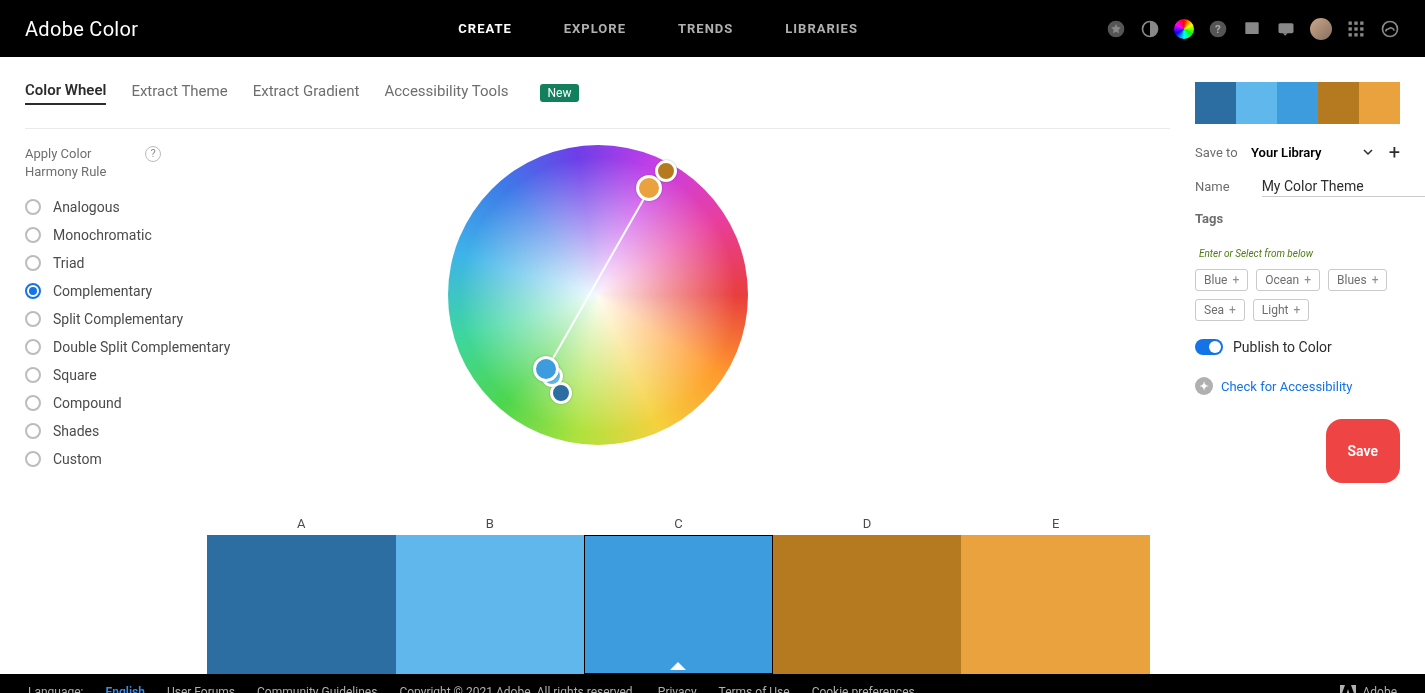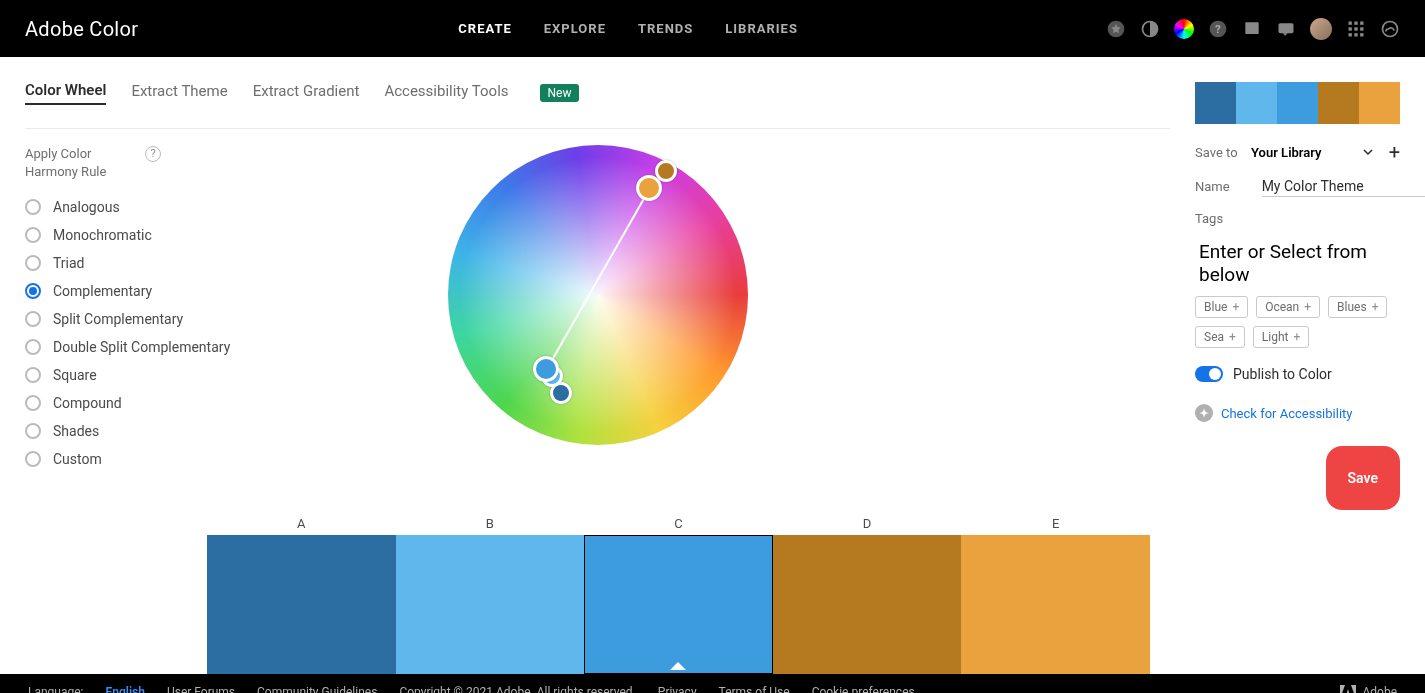--- a/index.html
+++ b/index.html
@@ -1,21 +1,21 @@
 <!DOCTYPE html>
 <html><head>
 <meta charset="utf-8">
 <style>
 * { margin: 0; padding: 0; box-sizing: border-box; font-family: -apple-system, BlinkMacSystemFont, "Segoe UI", Roboto, Helvetica, Arial, sans-serif; }
 body { width: 1425px; height: 693px; overflow: hidden; background: #fff; }
 
 
 .header { height: 57px; background: #000; display: flex; align-items: center; padding: 0 25px; }
 .brand { color: #fff; font-size: 20px; font-weight: 400; letter-spacing: 0.3px; }
-.nav { display: flex; gap: 32px; margin-left: 320px; }
+.nav { display: flex; gap: 52px; margin-left: 320px; }
 .nav-item { color: #b0b0b0; font-size: 13px; font-weight: 700; letter-spacing: 1px; cursor: pointer; }
 .nav-item.active { color: #fff; }
 .header-icons { margin-left: auto; display: flex; gap: 14px; align-items: center; }
 .hicon { width: 20px; height: 20px; color: #888; display:flex; align-items:center; justify-content:center; cursor:pointer; }
 .hicon svg { width: 20px; height: 20px; }
 .avatar { width: 22px; height: 22px; border-radius: 50%; background: linear-gradient(135deg,#c9a88c,#8a6f5c); }
 .colorwheel-icon { width:20px; height:20px; border-radius:50%; background: conic-gradient(red,yellow,lime,cyan,blue,magenta,red); }
 
 
 .main { display: flex; height: calc(100% - 48px - 28px); }
@@ -58,21 +58,21 @@
 
 
 .mini-swatches { display:flex; height:42px; margin-bottom:18px; }
 .mini-swatches div { flex:1; }
 .field-row { display:flex; align-items:center; gap:12px; margin-bottom:14px; font-size:13px; }
 .field-label { color:#6e6e6e; width:44px; }
 .save-to-val { font-weight:600; display:flex; align-items:center; gap:40px; }
 .save-to-val svg { width:12px; height:12px; }
 .plus-btn { margin-left:auto; font-size:20px; color:#2c2c2c; cursor:pointer; line-height:1; }
 .name-input { color:#2c2c2c; font-size:14px; border:none; border-bottom:1px solid #cacaca; flex:1; padding:2px 0; outline:none;margin-left:20px; }
-.tags-input { color:#000000; font-size:19px; padding:4px 0 10px 4px; }
+.tags-input { color:#4d7c0f; font-style:italic; font-size:10px; padding:4px 0 10px 4px; }
 .tag-chips { display:flex; flex-wrap:wrap; gap:8px; margin-bottom:18px; }
 .chip { border:1px solid #cacaca; border-radius:3px; padding:3px 8px; font-size:12px; color:#6e6e6e; cursor:pointer; display:flex; align-items:center; gap:5px; }
 .chip::after { content:"+"; color:#8e8e8e; }
 .toggle-row { display:flex; align-items:center; gap:10px; font-size:14px; color:#2c2c2c; margin-bottom:22px; }
 .toggle { width:28px; height:16px; background:#1473e6; border-radius:10px; position:relative; cursor:pointer; }
 .toggle::after { content:""; position:absolute; right:2px; top:2px; width:12px; height:12px; background:#fff; border-radius:50%; }
 .accessibility-link { display:flex; align-items:center; gap:8px; font-size:13px; color:#1473e6; cursor:pointer; margin-bottom:24px; }
 .accessibility-link .a-icon { width:18px;height:18px;background:#b0b0b0;border-radius:50%;display:flex;align-items:center;justify-content:center;color:#fff;font-size:11px;font-weight:700; }
 .save-btn { align-self:flex-end; background:#ef4444; color:#fff; border:none; border-radius:16px; padding:24px 22px; font-size:14px; font-weight:600; cursor:pointer; }
 
@@ -254,21 +254,21 @@
         <svg viewBox="0 0 12 12">
             <path d="M2 4l4 4 4-4" fill="none" stroke="#2c2c2c" stroke-width="1.5"></path>
           </svg>
       </span>
       <span class="plus-btn">+</span>
     </div>
     <div class="field-row">
       <span class="field-label">Name</span>
       <input class="name-input" value="My Color Theme" style="">
     </div>
-    <div class="field-row" style="margin-bottom:10px;">
+    <div class="field-row" style="margin-bottom:18px;font-weight:bold;">
       <span class="field-label">Tags</span>
     </div>
     <div class="tags-input">Enter or Select from below</div>
     <div class="tag-chips" id="tag-chips">
         <div class="chip">Blue</div>
         <div class="chip">Ocean</div>
         <div class="chip">Blues</div>
         <div class="chip">Sea</div>
         <div class="chip">Light</div>
       </div>

